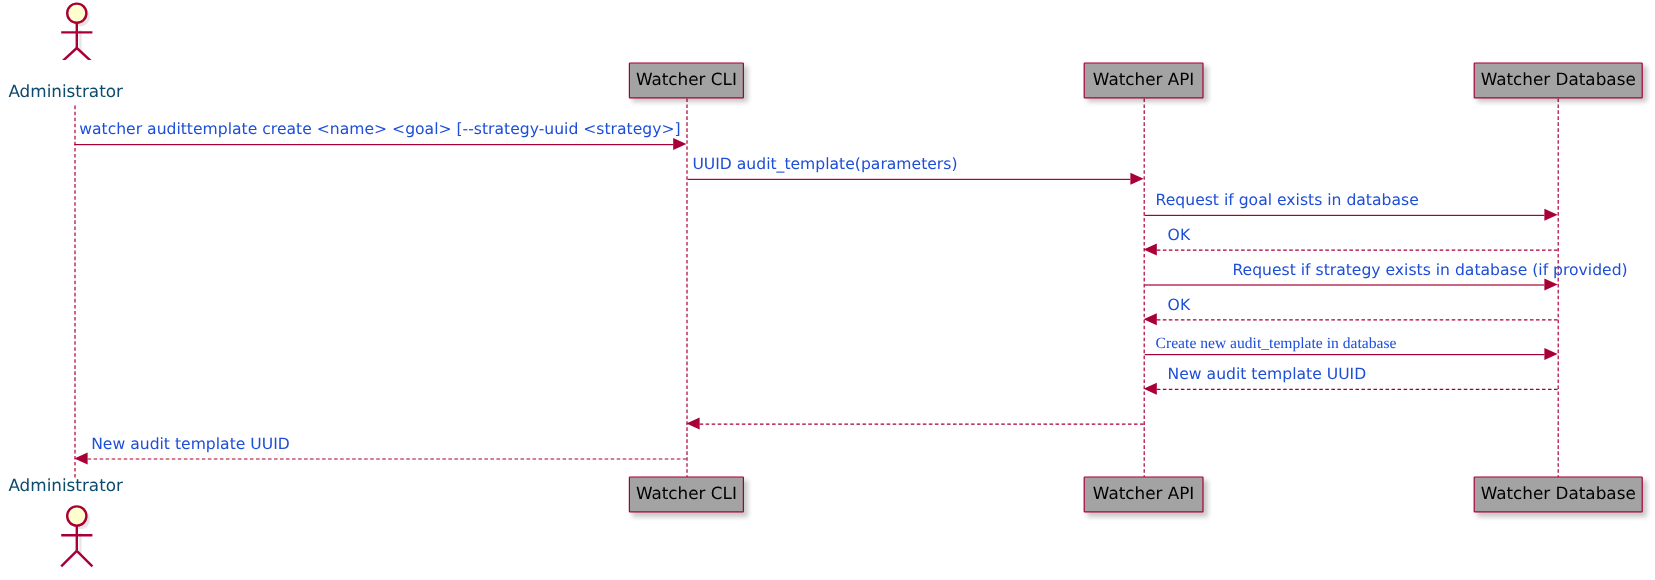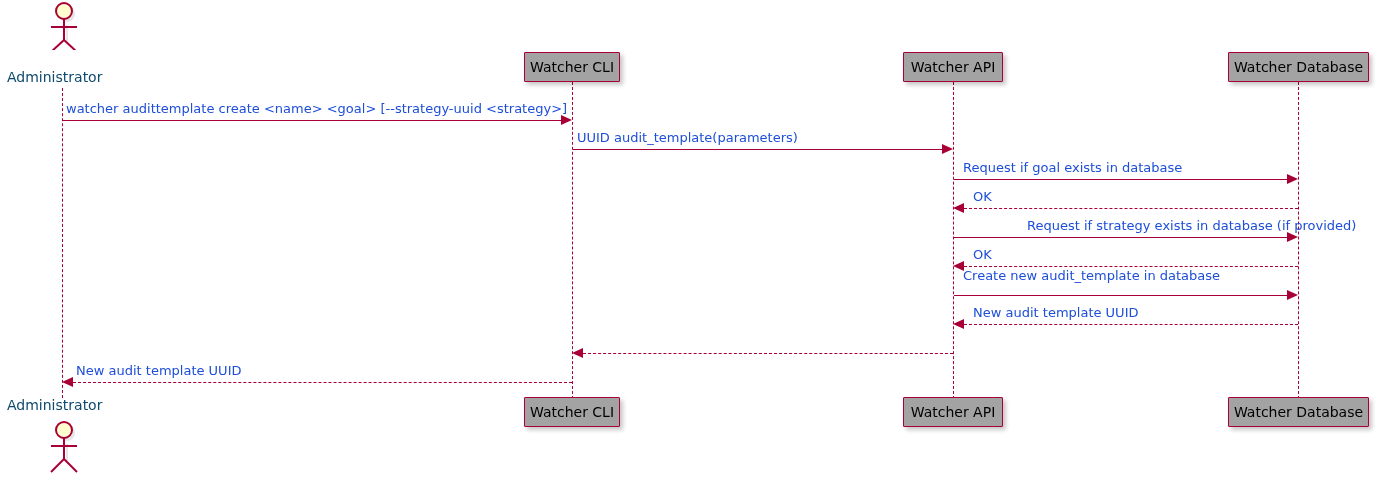--- a/index.html
+++ b/index.html
@@ -151,21 +151,21 @@
   <div class="arrow-head left" style="left:953px; top:203px;"></div>
 
   <div class="msg-label" style="left:999px; top:218px;margin-left:28px;">Request if strategy exists in database (if provided)</div>
   <div class="msg-line solid" style="left:954px; top:237px; width:333px;"></div>
   <div class="arrow-head right" style="left:1287px; top:232px;"></div>
 
   <div class="msg-label" style="left:973px; top:247px;">OK</div>
   <div class="msg-line dotted" style="left:964px; top:266px; width:334px;"></div>
   <div class="arrow-head left" style="left:953px; top:261px;"></div>
 
-  <div class="msg-label" style="left:963px; top:268px;">Create new audit_template in database</div>
+  <div class="msg-label" style="left:963px; top:278px;font-family:Liberation Serif, serif;">Create new audit_template in database</div>
   <div class="msg-line solid" style="left:954px; top:295px; width:333px;"></div>
   <div class="arrow-head right" style="left:1287px; top:290px;"></div>
 
   <div class="msg-label" style="left:973px; top:305px;">New audit template UUID</div>
   <div class="msg-line dotted" style="left:964px; top:324px; width:334px;"></div>
   <div class="arrow-head left" style="left:953px; top:319px;"></div>
 
   <div class="msg-line dotted" style="left:583px; top:353px; width:370px;"></div>
   <div class="arrow-head left" style="left:572px; top:348px;"></div>
 

